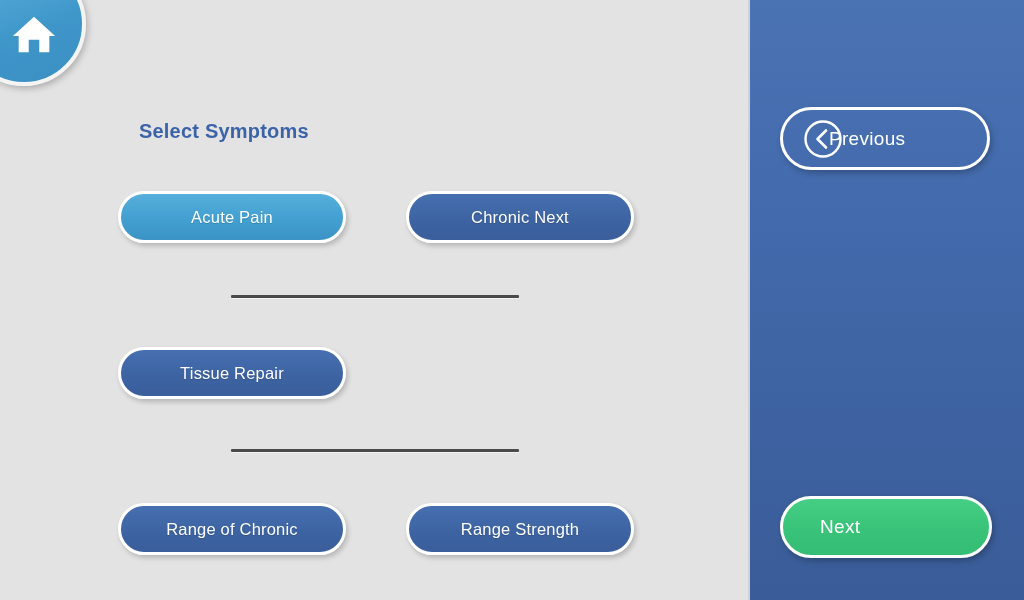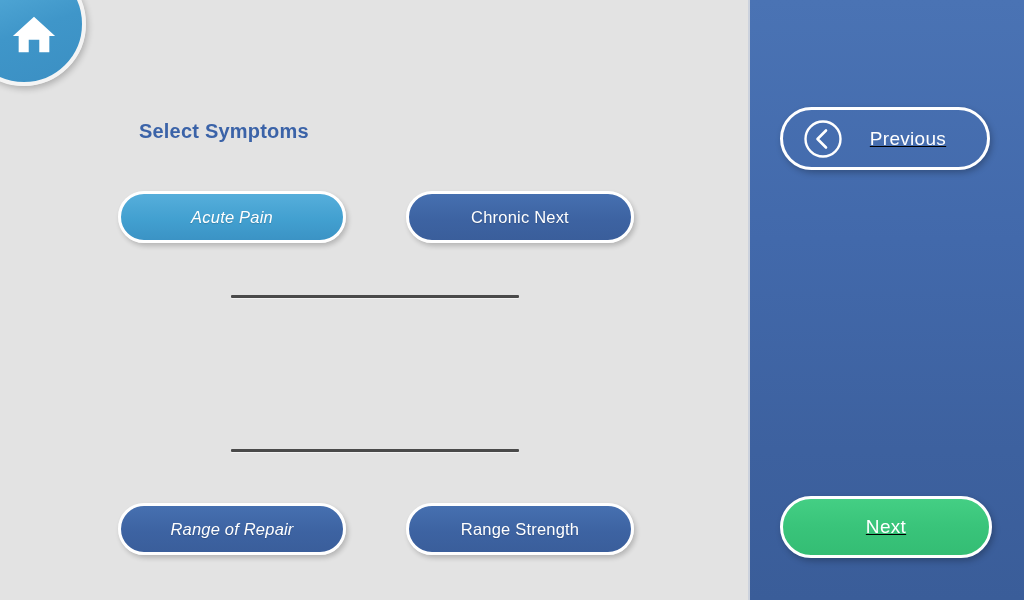--- a/index.html
+++ b/index.html
@@ -99,21 +99,21 @@
     background: linear-gradient(180deg, #4670b0 0%, #3d63a2 55%, #3a5e9b 100%);
     text-shadow: 0 1px 1px rgba(0,0,0,0.18);
     user-select: none;
   }
 
   .opt-btn.selected {
     background: linear-gradient(180deg, #56aedb 0%, #42a0d0 55%, #3b93c5 100%);
   }
 
   
-  .col-a { left: 118px; font-style: italic; }
+  .col-a { left: 118px; }
   .col-b { left: 406px; }
 
   
   .row-1 { top: 191px; }
   .row-2 { top: 347px; }
   .row-3 { top: 503px; }
 
   
   .divider {
     position: absolute;
@@ -135,25 +135,23 @@
     width: 276px;
     height: 600px;
     background: linear-gradient(180deg, #4a73b4 0%, #4269ab 40%, #3d619f 75%, #3a5d99 100%);
     border-left: 2px solid #ccd2dd;
   }
 
   .nav-btn {
     position: absolute;
     display: flex;
     align-items: center;
-    justify-content: center;
     cursor: pointer;
     user-select: none;
     box-shadow: 2px 3px 6px rgba(0,0,0,0.25);
-    text-decoration: underline;
   }
 
   .prev-btn {
     left: 30px;
     top: 107px;
     width: 210px;
     height: 63px;
     border-radius: 32px;
     border: 3px solid #ffffff;
     background: transparent;
@@ -182,20 +180,21 @@
     height: 62px;
     border-radius: 31px;
     border: 3px solid #ffffff;
     background: linear-gradient(180deg, #44cf84 0%, #39c47a 50%, #34bd74 100%);
   }
 
   .next-btn .nav-label {
     color: #ffffff;
     font-size: 19px;
     letter-spacing: 0.3px;
+    margin-left: 37px;
   }
 </style>
 </head>
 <body>
 
 <div id="stage">
 
   <div class="main-panel">
 
     <div class="section-title">Select Symptoms</div>
@@ -205,26 +204,29 @@
       <div class="opt-btn col-a row-1 selected">
         <span>Acute Pain</span>
       </div>
 
       <div class="opt-btn col-b row-1">
         <span>Chronic Next</span>
       </div>
 
       <div class="divider d1"></div>
 
+      <div class="opt-btn col-a row-2">
+        <span>Tissue Repair</span>
+      </div>
 
 
       <div class="divider d2"></div>
 
       <div class="opt-btn col-a row-3">
-        <span>Range of Repair</span>
+        <span>Range of Chronic</span>
       </div>
 
       <div class="opt-btn col-b row-3">
         <span>Range Strength</span>
       </div>
 
     </div>
   </div>
 
   <div class="nav-panel">

